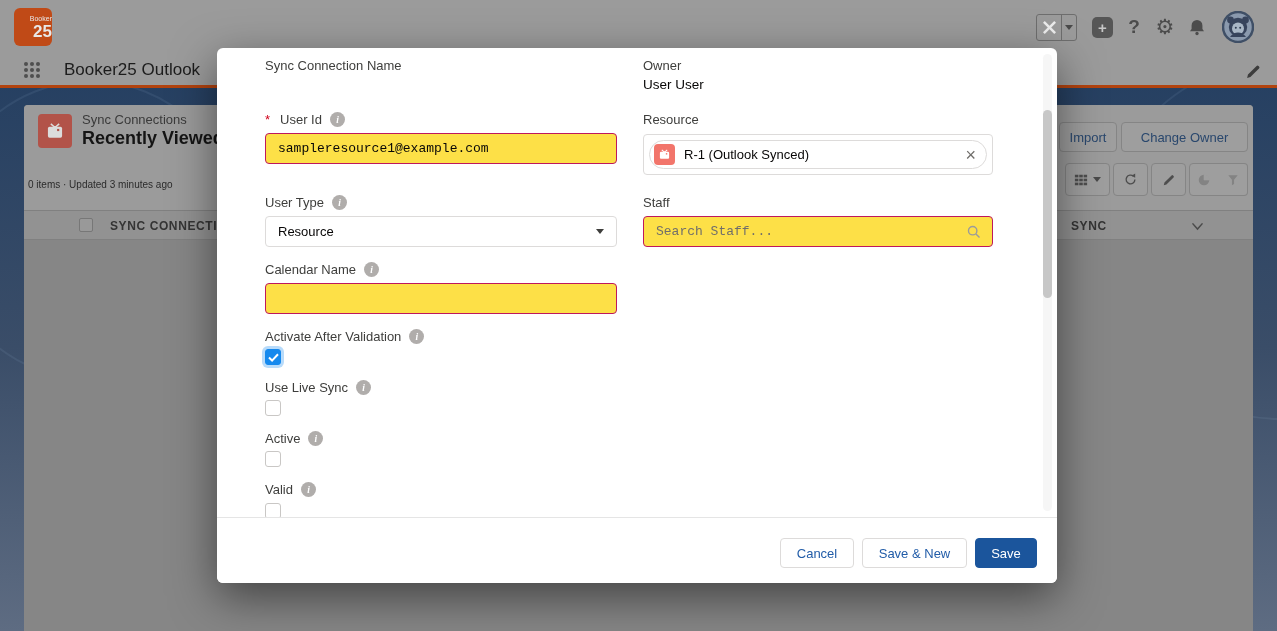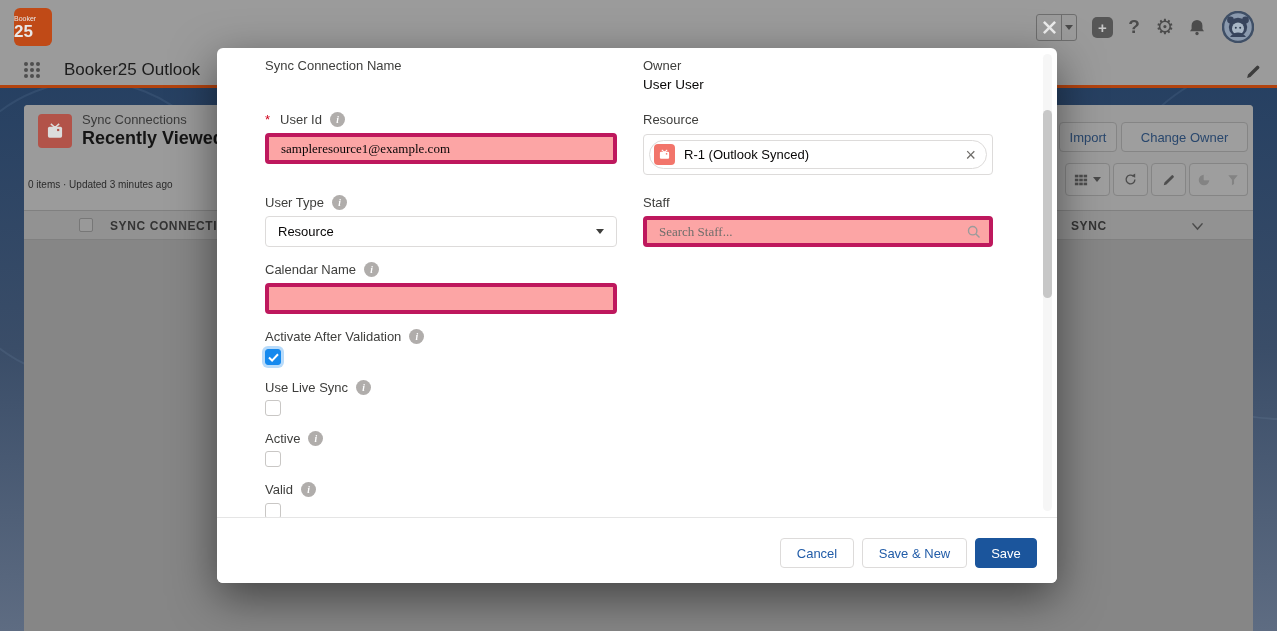--- a/index.html
+++ b/index.html
@@ -4,21 +4,21 @@
 <style>
   html,body{margin:0;padding:0;background:#222;}
   *{box-sizing:border-box;}
   .stage{position:relative;width:1277px;height:631px;overflow:hidden;
     font-family:"Liberation Sans",sans-serif;
     background:linear-gradient(180deg,#203c60 0%,#3a4d68 55%,#5e6c82 100%);}
   .abs{position:absolute;}
   
   .hdr{left:0;top:0;width:1277px;height:55px;background:#9b9b9b;}
   .logo{left:14px;top:8px;width:38px;height:38px;border-radius:6px;background:#c04a17;
-    display:flex;flex-direction:column;align-items:flex-start;justify-content:center;color:#e8e8e8;}
+    display:flex;flex-direction:column;align-items:flex-end;justify-content:center;color:#e8e8e8;}
   .logo .t{font-size:7px;line-height:8px;}
   .logo .n{font-size:17px;font-weight:bold;line-height:17px;}
   .gsearch{left:358px;top:12px;width:532px;height:31px;border:1px solid #757575;border-radius:4px;
     background:#9b9b9b;display:flex;align-items:center;}
   .gscope{width:48px;height:100%;border-right:1px solid #757575;display:flex;align-items:center;
     justify-content:center;gap:5px;font-size:13px;color:#383838;}
   .caret{width:0;height:0;border-left:4px solid transparent;border-right:4px solid transparent;
     border-top:5px solid #4a4a4a;}
   .gplace{font-size:13.5px;color:#636363;margin-left:12px;}
   .hicon{color:#4c4c4c;display:flex;align-items:center;justify-content:center;}
@@ -59,22 +59,22 @@
   .colh{position:absolute;top:8px;font-size:12px;font-weight:bold;letter-spacing:.6px;color:#343434;}
   
   .modal{left:217px;top:48px;width:840px;height:535px;background:#fff;border-radius:6px;
     box-shadow:0 14px 45px rgba(0,0,0,0.5);z-index:10;}
   .mcontent{position:absolute;left:0;top:0;width:100%;height:469px;overflow:hidden;}
   .lblrow{position:absolute;display:flex;align-items:center;gap:8px;font-size:13px;color:#3e3e3c;}
   .req{color:#d0021b;margin-right:2px;}
   .info{width:15px;height:15px;border-radius:50%;background:#b0adab;color:#fff;
     font-size:9.5px;font-weight:bold;font-family:"Liberation Serif",serif;font-style:italic;
     display:flex;align-items:center;justify-content:center;}
-  .inp{position:absolute;height:31px;border:4px solid #be185d;border-radius:4px;padding:0 12px;
-    font-size:13px;color:#080707;font-family:Liberation Serif, serif;background:#fca5a5;outline:none;}
+  .inp{position:absolute;height:31px;border:1px solid #be185d;border-radius:4px;padding:0 12px;
+    font-size:13px;color:#080707;font-family:Liberation Mono, monospace;background:#fde047;outline:none;}
   .inp::placeholder{color:#706e6b;}
   .sel{position:absolute;height:31px;border:1px solid #dddbda;border-radius:4px;background:#fff;
     display:flex;align-items:center;justify-content:space-between;padding:0 12px;font-size:13px;color:#080707;}
   .sel .caret{border-top-color:#3e3e3c;}
   .lookup{position:absolute;border:1px solid #dddbda;border-radius:4px;background:#fff;padding:5px;}
   .pill{height:29px;border:1px solid #dddbda;border-radius:15px;display:flex;align-items:center;
     padding:0 10px 0 4px;}
   .pillicon{width:21px;height:21px;border-radius:4px;background:#f2756b;display:flex;
     align-items:center;justify-content:center;}
   .pilltxt{flex:1;margin-left:9px;font-size:13px;color:#080707;}

